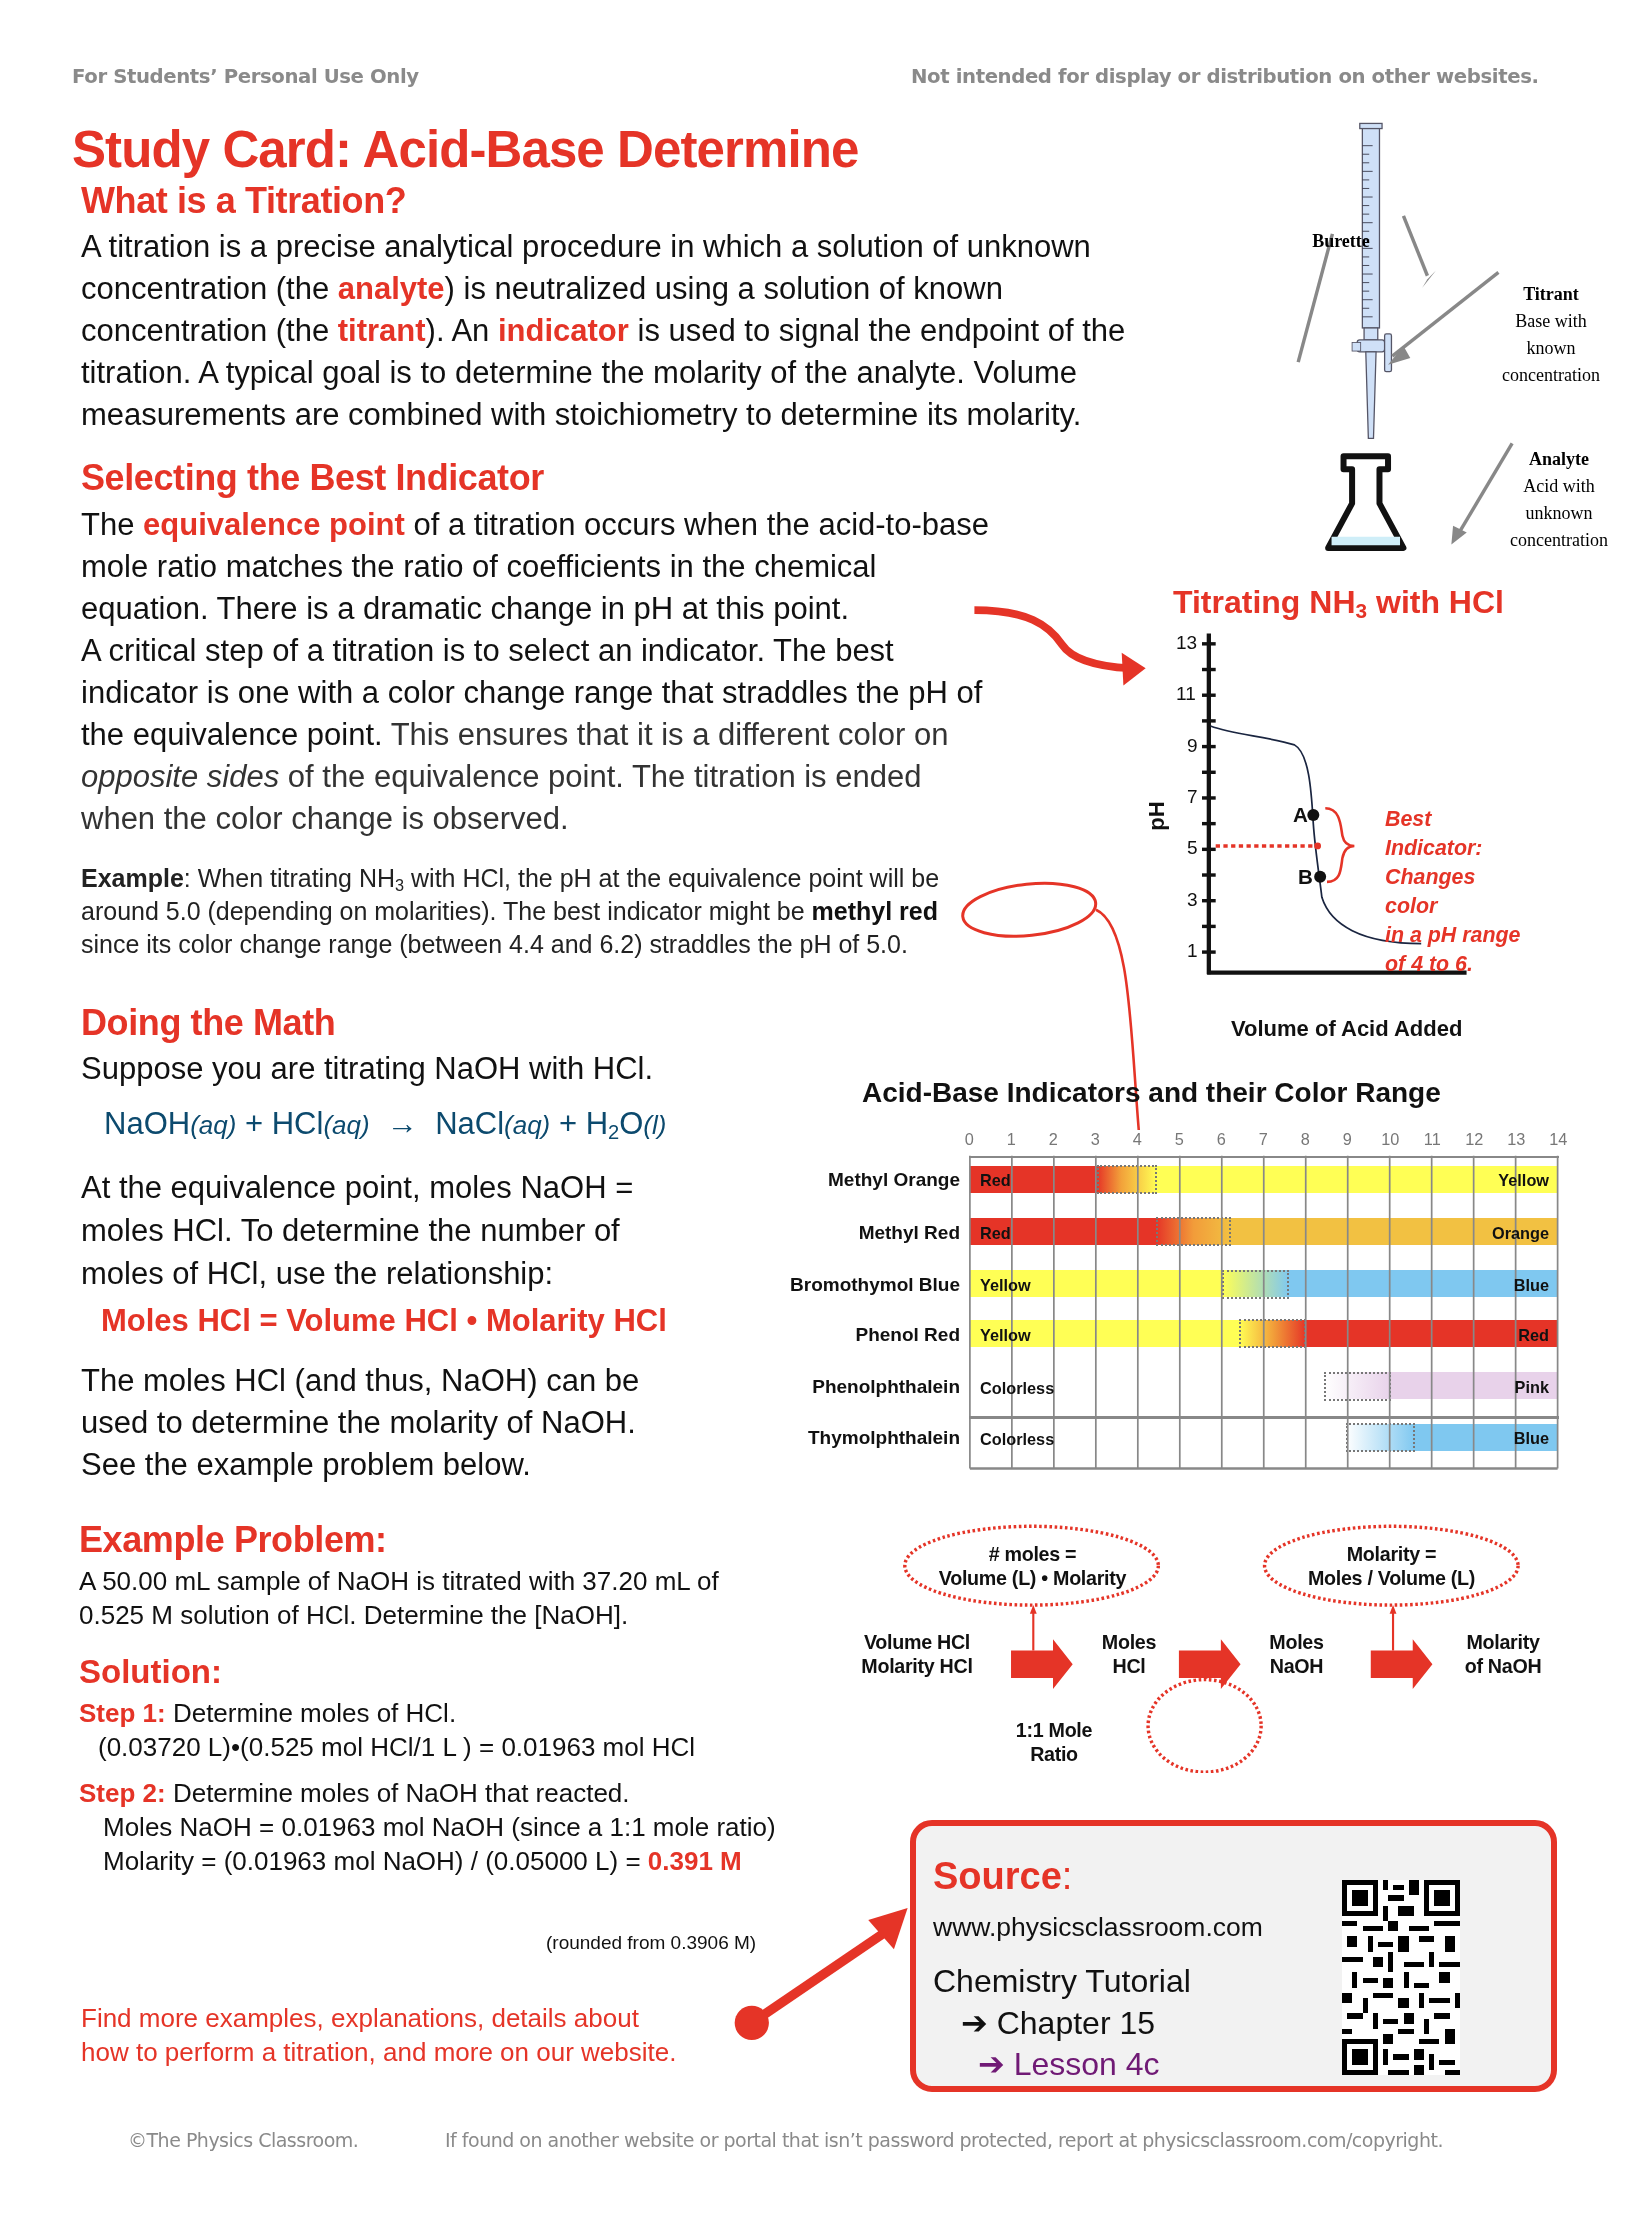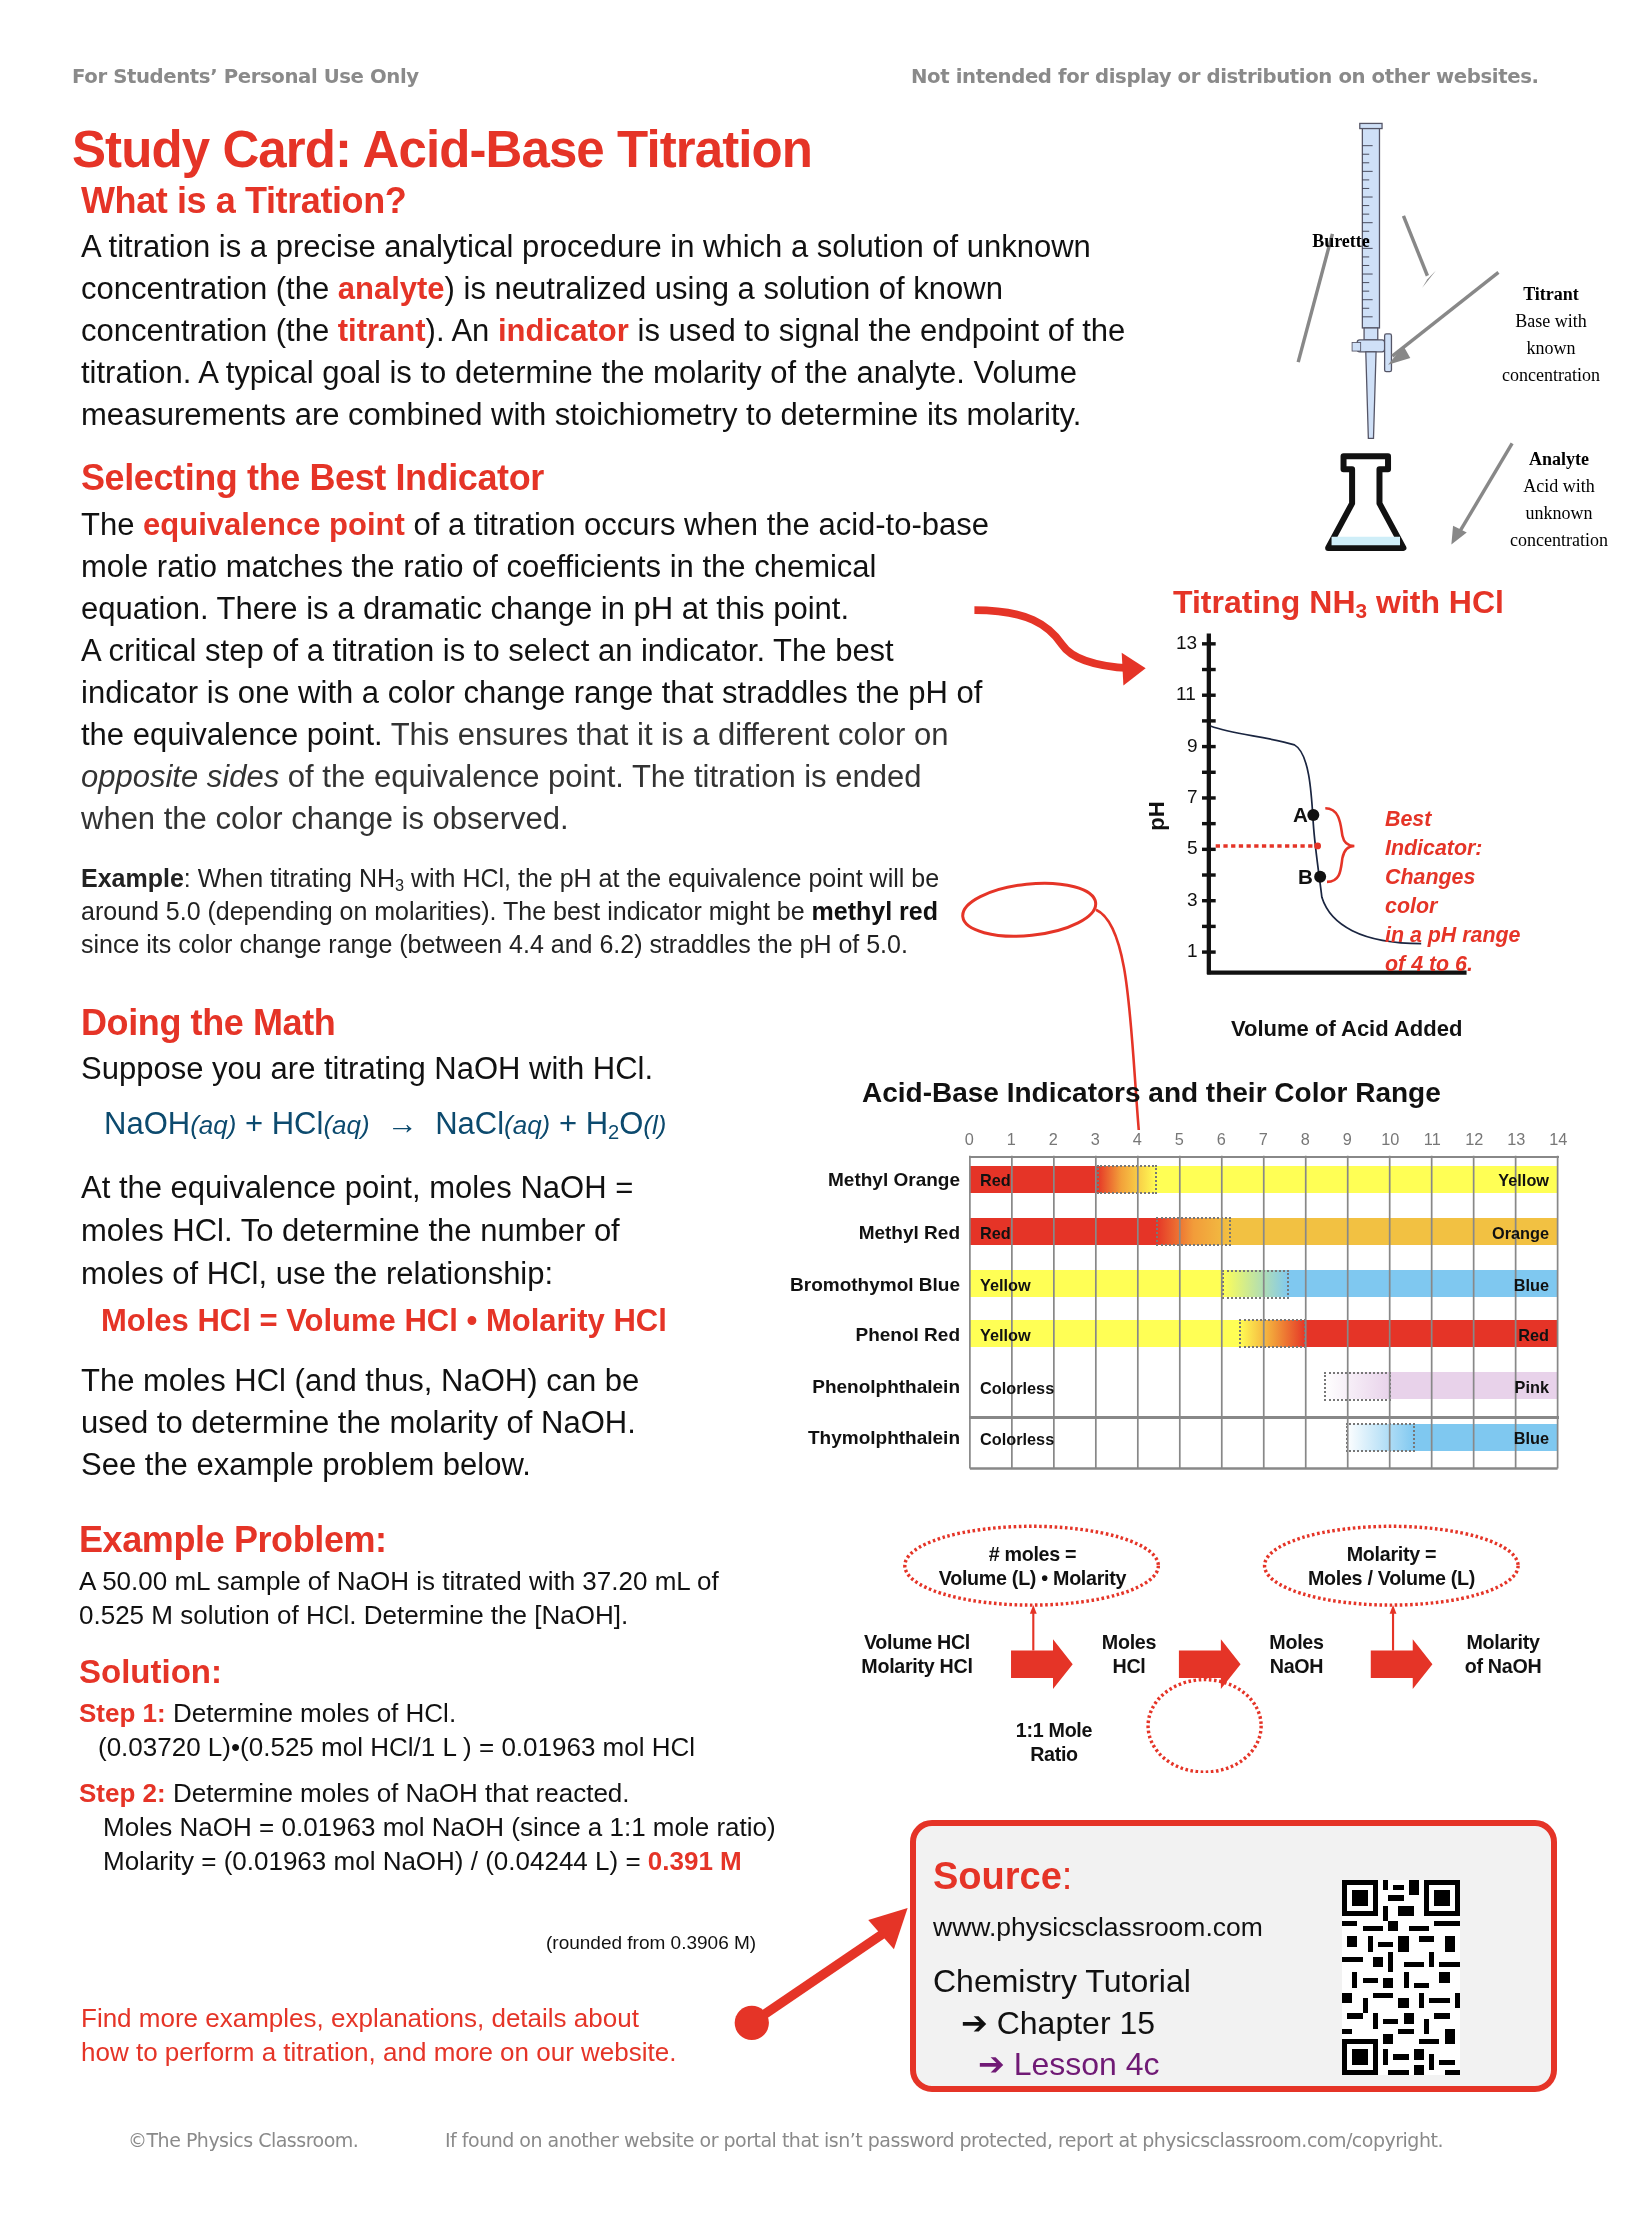--- a/index.html
+++ b/index.html
@@ -36,21 +36,21 @@
   .source-box { position: absolute; left: 910px; top: 1820px; width: 647px; height: 272px; border: 6px solid #e53427; border-radius: 22px; background: #f2f2f2; }
 
   .footer { font-family: "DejaVu Sans", sans-serif; font-size: 19px; color: #8a8a8a; letter-spacing: -0.5px; }
 </style>
 </head>
 <body>
 
 <div class="abs hdr-note" style="left:72px;top:65px;" data-name="personal-use-note">For Students’ Personal Use Only</div>
 <div class="abs hdr-note" style="left:911px;top:65px;" data-name="distribution-note">Not intended for display or distribution on other websites.</div>
 
-<div class="abs title" style="left:72px;top:120px;" data-name="page-title">Study Card:  Acid-Base Titration</div>
+<div class="abs title" style="left:72px;top:120px;" data-name="page-title">Study Card:  Acid-Base Determine</div>
 
 <div class="abs h2" style="left:81px;top:180px;" data-name="section-heading-what-is">What is a Titration?</div>
 <div class="abs body36" style="left:81px;top:226px;width:1199px;" data-name="what-is-paragraph">
   <div>A titration is a precise analytical procedure in which a solution of unknown</div>
   <div><span>concentration (the </span><span class="hl" data-name="term-analyte">analyte</span><span>) is neutralized using a solution of known</span></div>
   <div><span>concentration (the </span><span class="hl" data-name="term-titrant">titrant</span><span>). An </span><span class="hl" data-name="term-indicator">indicator</span><span> is used to signal the endpoint of the</span></div>
   <div>titration. A typical goal is to determine the molarity of the analyte. Volume</div>
   <div>measurements are combined with stoichiometry to determine its molarity.</div>
 </div>
 
@@ -377,21 +377,21 @@
 <div class="abs" style="left:79px;top:1564px;font-size:26px;line-height:34px;color:#111;" data-name="example-question">
   <div>A 50.00 mL sample of NaOH is titrated with 37.20 mL of</div>
   <div>0.525 M solution of HCl. Determine the [NaOH].</div>
 </div>
 <div class="abs" style="left:79px;top:1653px;font-size:33px;font-weight:bold;color:#e53427;" data-name="solution-heading">Solution:</div>
 <div class="abs" style="left:79px;top:1696px;font-size:26px;line-height:34px;color:#111;" data-name="solution-steps">
   <div data-name="step-1"><span class="hl">Step 1:</span><span> Determine moles of HCl.</span></div>
   <div style="padding-left:19px;">(0.03720 L)•(0.525 mol HCl/1 L ) = 0.01963  mol HCl</div>
   <div style="margin-top:12px;" data-name="step-2"><span class="hl">Step 2:</span><span> Determine moles of NaOH that reacted.</span></div>
   <div style="padding-left:24px;">Moles NaOH = 0.01963  mol NaOH  (since a 1:1 mole ratio)</div>
-  <div style="padding-left:24px;"><span>Molarity = (0.01963 mol NaOH) / (0.04244  L) = </span><span class="hl" data-name="final-answer">0.391 M</span></div>
+  <div style="padding-left:24px;"><span>Molarity = (0.01963 mol NaOH) / (0.05000  L) = </span><span class="hl" data-name="final-answer">0.391 M</span></div>
 </div>
 <div class="abs" style="left:546px;top:1932px;font-size:19px;color:#111;" data-name="rounded-note">(rounded from 0.3906 M)</div>
 <div class="abs" style="left:81px;top:2001px;font-size:26px;line-height:34px;color:#e53427;" data-name="more-resources-note">
   <div>Find more examples, explanations, details about</div>
   <div>how to perform a titration, and more on our website.</div>
 </div>
 
 <div class="source-box" data-name="source-box">
   <div class="abs" style="left:17px;top:29px;font-size:38px;font-weight:bold;color:#e53427;" data-name="source-heading"><span>Source</span><span style="font-weight:normal">:</span></div>
   <div class="abs" style="left:17px;top:86px;font-size:26.5px;color:#111;" data-name="source-url">www.physicsclassroom.com</div>

